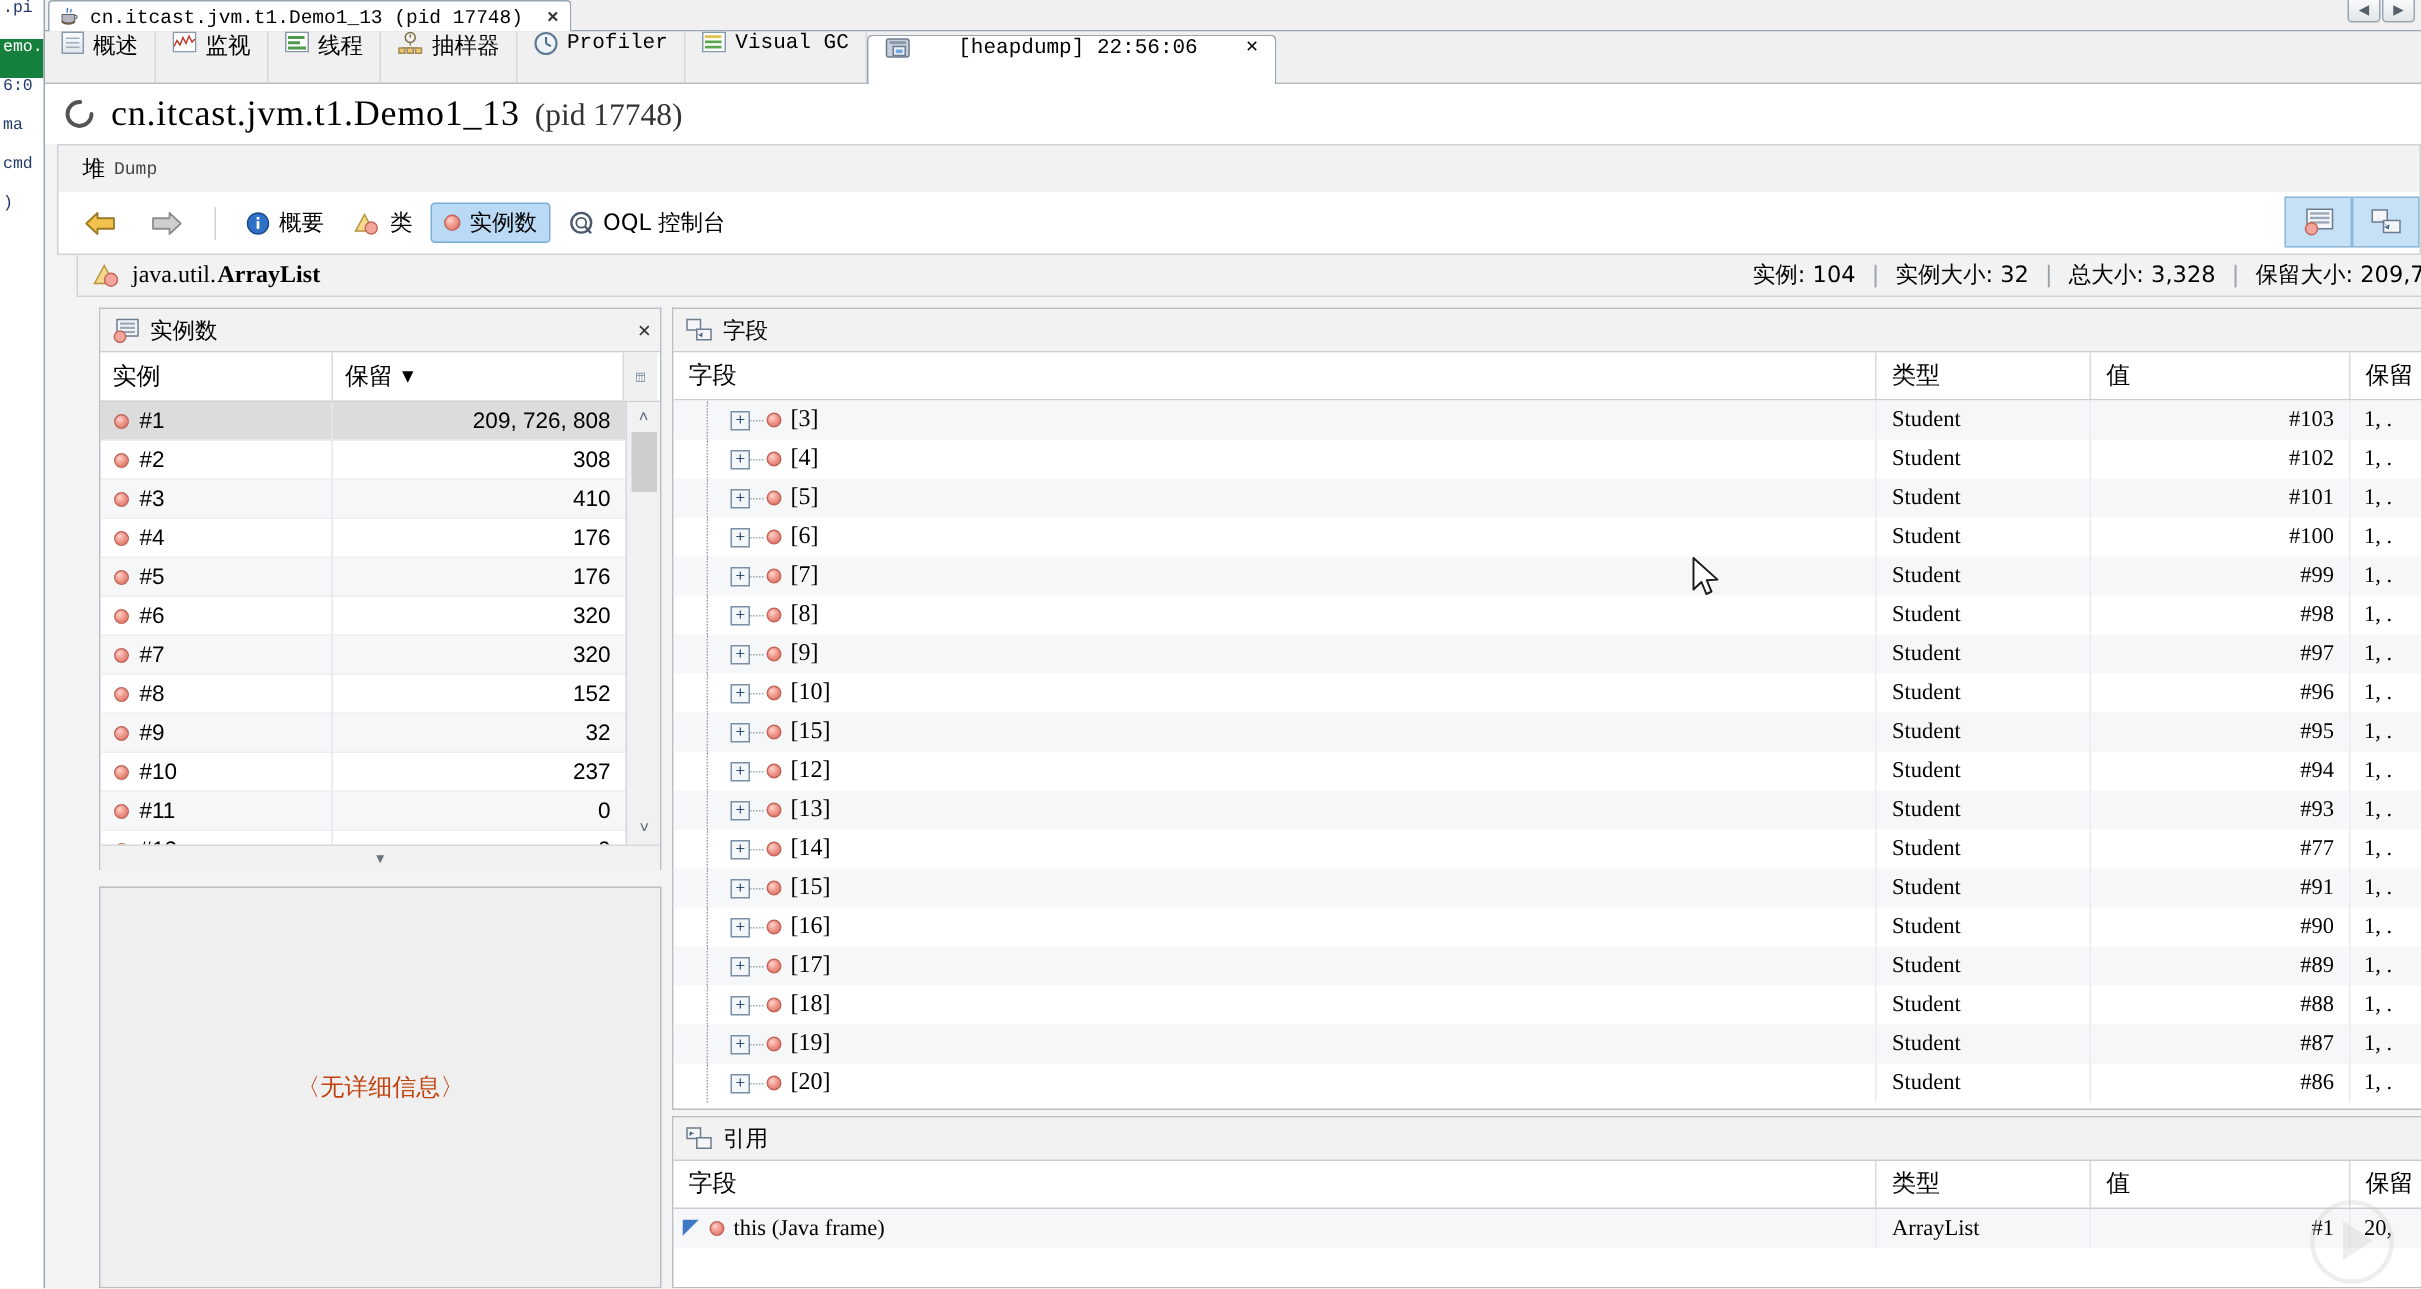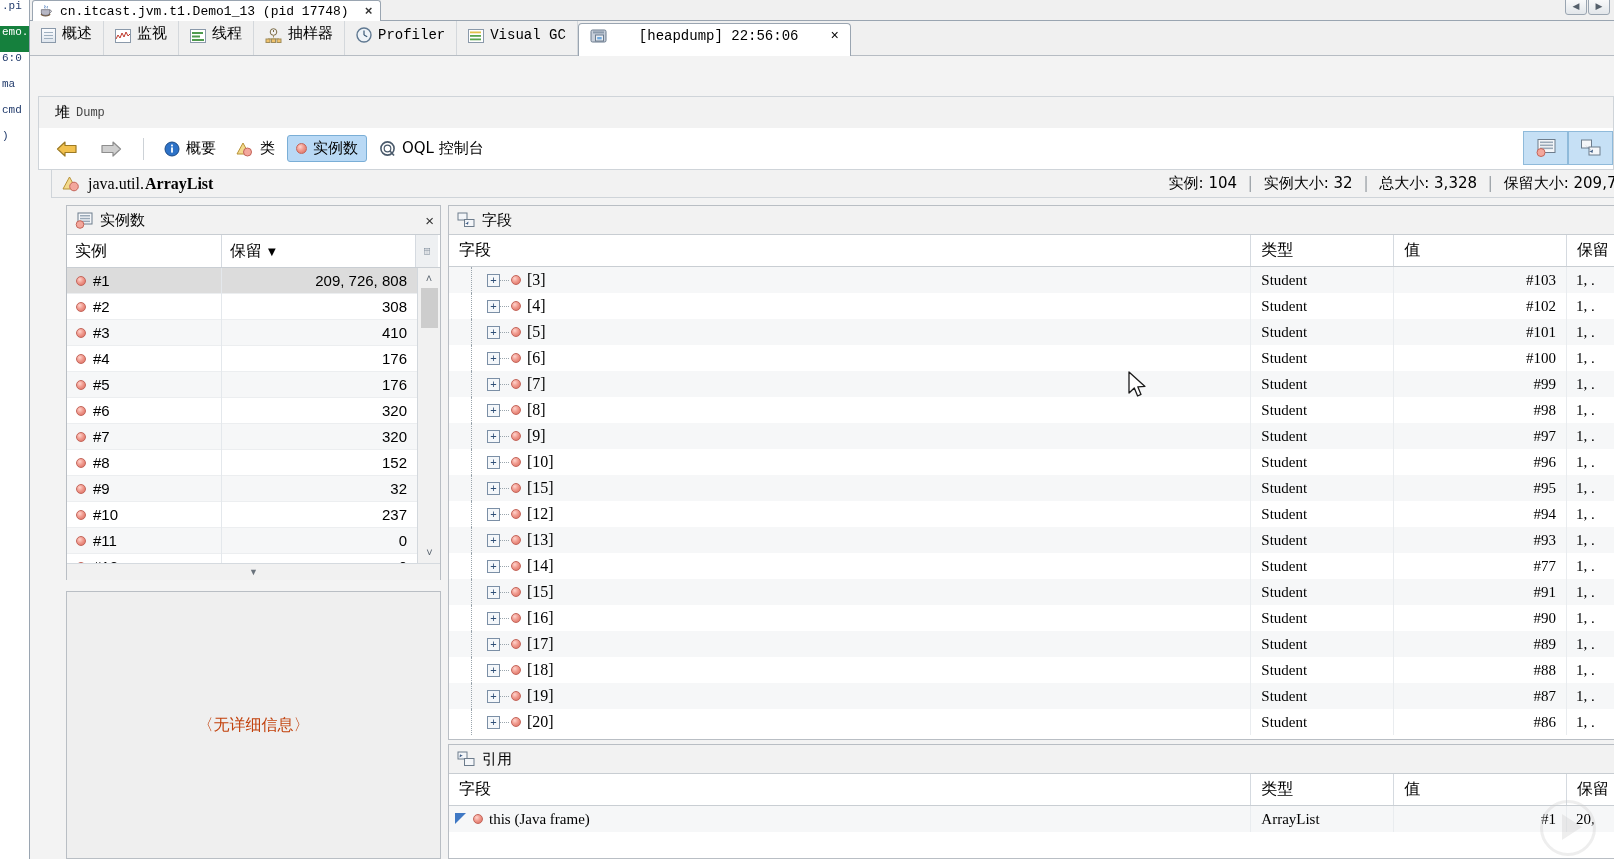--- a/index.html
+++ b/index.html
@@ -53,22 +53,22 @@
     font-size: 9px; color: #55606b;
   }
 
   
   .tooltabs {
     position: absolute; left: 0; top: 21px; width: 1584px; height: 35px;
     background: #f0f0f0; border-bottom: 1px solid #b6bcc3;
     display: flex; align-items: stretch;
   }
   .tooltab {
-    display: flex; align-items: flex-end; gap: 6px;
-    padding: 12px 11px; white-space: nowrap;
+    display: flex; align-items: flex-start; gap: 6px;
+    padding: 0 11px; white-space: nowrap;
     border-right: 1px solid #d4d8dc;
     font-family: "Liberation Mono", monospace; font-size: 14px;
   }
   .tooltab.cjk { font-family: "DejaVu Sans", sans-serif; font-size: 15px; }
   .tooltab.active {
     background: #ffffff; border-top: 1px solid #9aa5b1;
     border-left: 1px solid #9aa5b1; border-right: 1px solid #9aa5b1;
     border-radius: 4px 4px 0 0; margin-top: 2px; margin-bottom: -1px; gap: 32px;
   }
 
@@ -373,20 +373,29 @@
             <rect x="5.5" y="7" width="8" height="6" fill="#e9eef4" stroke="#6b7b8d"></rect>
             <rect x="7.2" y="9" width="4.5" height="2.4" fill="#6fa8dc"></rect>
           </svg>
         </span>
         <span>[heapdump] 22:56:06</span>
         <span class="tabclose">×</span>
       </div>
 
     </div>
 
+    <div class="title-row">
+      <span class="ic" style="width:22px;height:22px;">
+        <svg width="22" height="22" viewBox="0 0 22 22">
+          <circle cx="11" cy="11" r="8" fill="none" stroke="#555" stroke-width="2.6" stroke-dasharray="38 12" stroke-linecap="round"></circle>
+        </svg>
+      </span>
+      <span class="title-txt">cn.itcast.jvm.t1.Demo1_13</span>
+      <span class="title-pid">(pid 17748)</span>
+    </div>
 
     <div class="dump-hdr">
       <span class="ic" style="width:0px;height:0px;"></span>
       <span class="cjk">堆</span>
       <span class="mono">Dump</span>
     </div>
 
     <div class="dump-toolbar">
       <div class="tb-btn">
         <span class="ic" style="width:24px;height:20px;">

